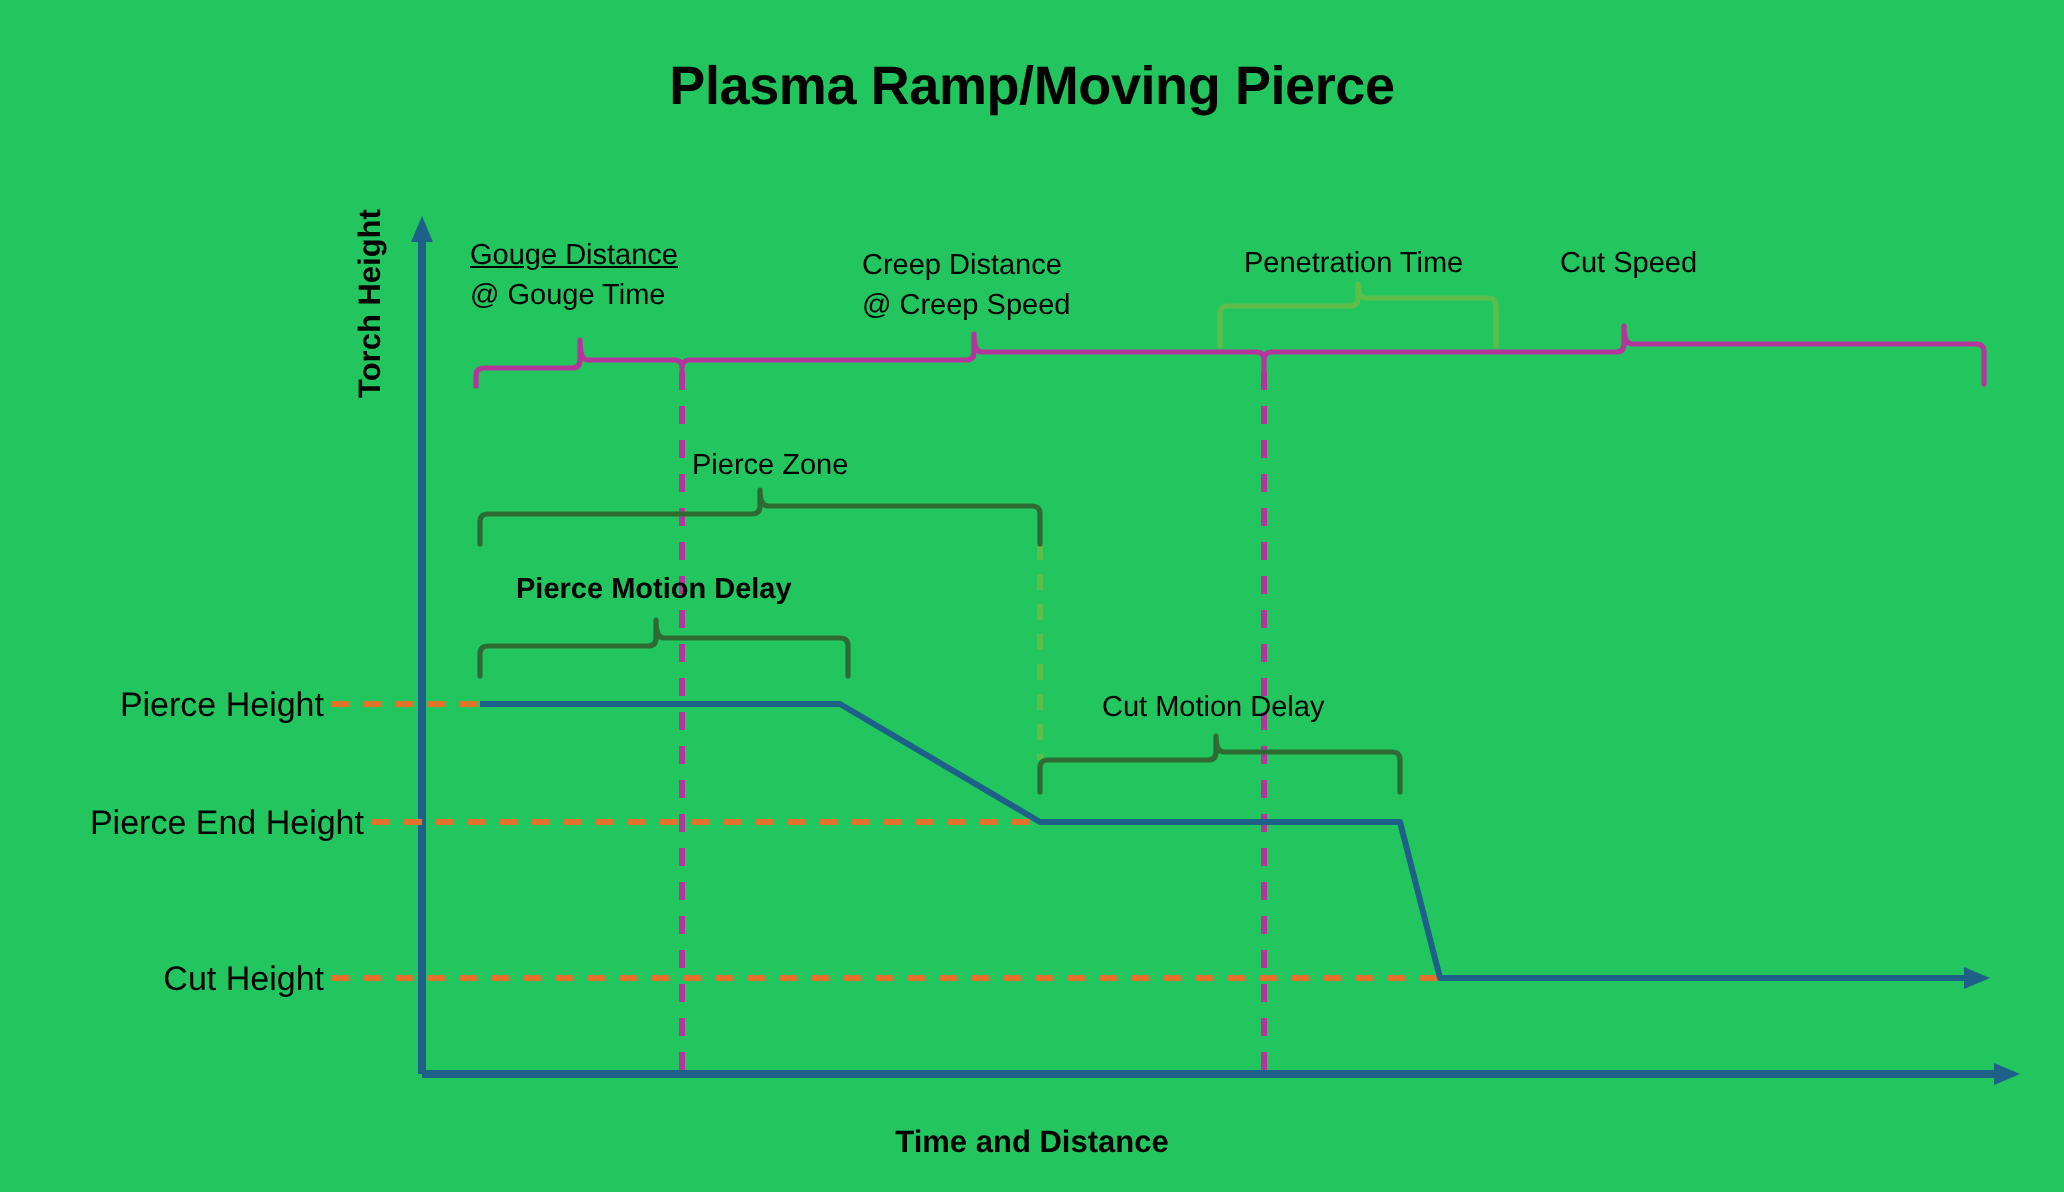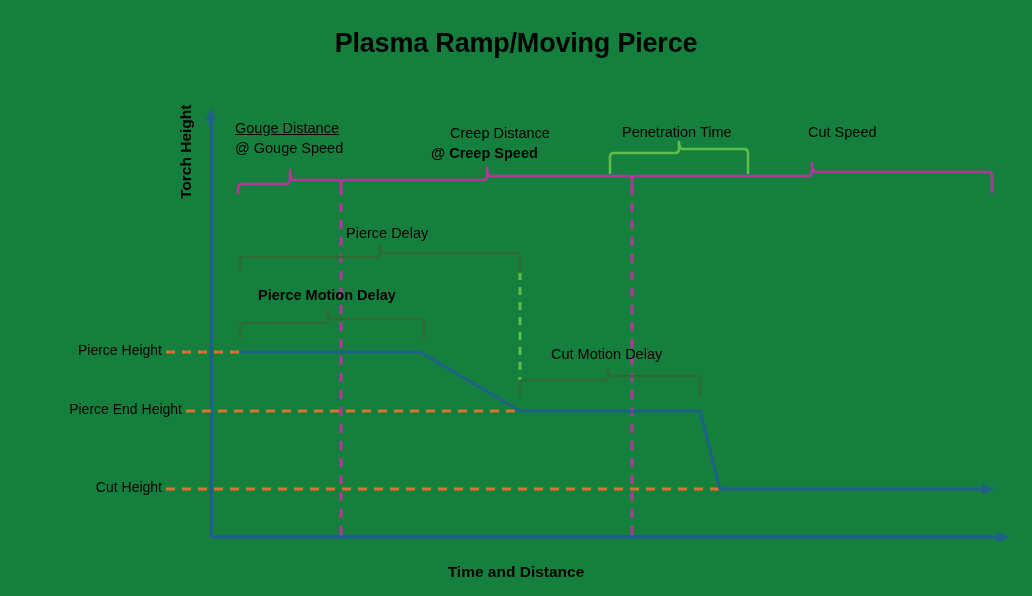--- a/index.html
+++ b/index.html
@@ -7,21 +7,21 @@
     padding: 0;
     background: #ffffff;
   }
   body {
     font-family: "Liberation Sans", sans-serif;
   }
   #stage {
     position: relative;
     width: 1032px;
     height: 596px;
-    background: #15803d;
+    background: #22c55e;
     overflow: hidden;
   }
   #diagram-svg {
     position: absolute;
     left: 0;
     top: 0;
     width: 1032px;
     height: 596px;
   }
   .txt {
@@ -52,21 +52,21 @@
     font-weight: bold;
     left: 0;
     top: 562px;
     width: 1032px;
     text-align: center;
   }
   .annot {
     font-size: 14.5px;
   }
   .axis-label {
-    font-size: 14px;
+    font-size: 17px;
     text-align: right;
   }
 </style>
 </head>
 <body>
 
 <div id="stage">
 
   <svg id="diagram-svg" viewBox="0 0 1032 596" xmlns="http://www.w3.org/2000/svg">
 
@@ -145,28 +145,28 @@
 
   <div class="txt" id="y-axis-title">Torch Height</div>
 
   <div class="txt" id="x-axis-title">Time and Distance</div>
 
   <div class="txt axis-label" style="left:0px; top:342px; width:162px;">Pierce Height</div>
   <div class="txt axis-label" style="left:0px; top:401px; width:182px;">Pierce End Height</div>
   <div class="txt axis-label" style="left:0px; top:479px; width:162px;">Cut Height</div>
 
   <div class="txt annot" style="left:235px; top:119px;text-decoration:underline;">Gouge Distance</div>
-  <div class="txt annot" style="left:235px; top:139px;">@ Gouge Speed</div>
+  <div class="txt annot" style="left:235px; top:139px;">@ Gouge Time</div>
 
-  <div class="txt annot" style="left:450px; top:124px;">Creep Distance</div>
-  <div class="txt annot" style="left:431px; top:144px;font-weight:bold;">@ Creep Speed</div>
+  <div class="txt annot" style="left:431px; top:124px;">Creep Distance</div>
+  <div class="txt annot" style="left:431px; top:144px;">@ Creep Speed</div>
 
   <div class="txt annot" style="left:622px; top:123px;">Penetration Time</div>
 
-  <div class="txt annot" style="left:780px; top:123px;margin-left:28px;">Cut Speed</div>
+  <div class="txt annot" style="left:780px; top:123px;">Cut Speed</div>
 
-  <div class="txt annot" style="left:346px; top:224px;">Pierce Delay</div>
+  <div class="txt annot" style="left:346px; top:224px;">Pierce Zone</div>
 
   <div class="txt annot" style="left:258px; top:286px;font-weight:bold;">Pierce Motion Delay</div>
 
   <div class="txt annot" style="left:551px; top:345px;">Cut Motion Delay</div>
 
 </div>
 
 </body></html>

